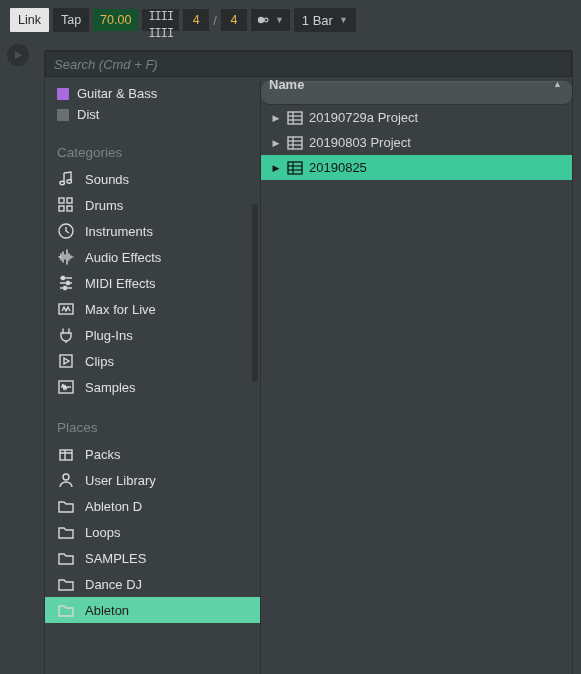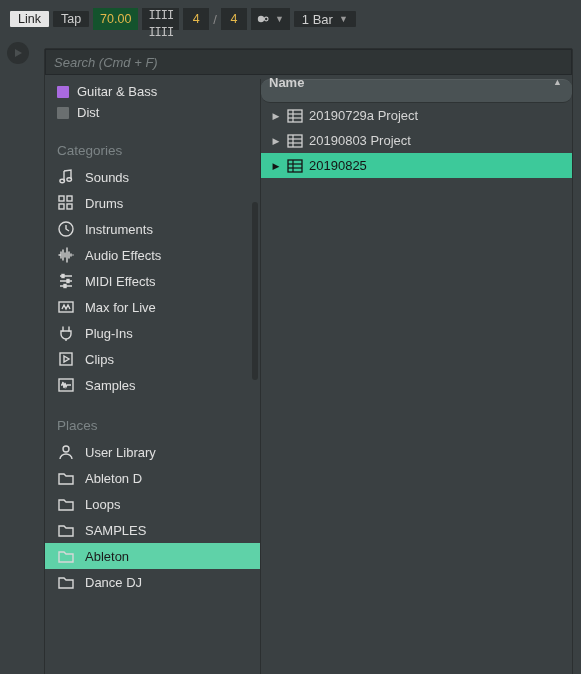--- a/index.html
+++ b/index.html
@@ -1,20 +1,20 @@
 <!DOCTYPE html>
 <html><head>
 <meta charset="utf-8">
 <style>
   * { box-sizing: border-box; margin: 0; padding: 0; font-family: -apple-system, BlinkMacSystemFont, "Segoe UI", Arial, sans-serif; font-size: 13px; user-select: none; }
   body { background: #3a4042; width: 581px; height: 674px; overflow: hidden; color: #c8c8c8; }
   
   
   .toolbar { display: flex; gap: 4px; padding: 8px 10px 6px 10px; align-items: center; }
-  .tb-btn { background: #282c2d; border: none; color: #d0d0d0; padding: 3px 8px; height: 16px; border-radius: 1px; font-size: 12.5px; display: flex; align-items: center; }
+  .tb-btn { background: #282c2d; border: none; color: #d0d0d0; padding: 3px 8px; height: 24px; border-radius: 1px; font-size: 12.5px; display: flex; align-items: center; }
   .tb-btn.link { background: #e5e5e5; color: #222; font-weight: 500; }
   .tb-field { background: #14532d; color: #e5b84a; padding: 3px 7px; height: 22px; display:flex; align-items:center; font-size:12.5px; }
   .tb-icons { display:flex; gap:3px; align-items:center; padding: 0 6px; color: #c0c0c0; height:22px; background:#282c2d;flex-direction:column; }
   .pipe { font-family: monospace; letter-spacing:-1px; font-size:12px; color:#c0c0c0; }
   .sig-field { display:flex; gap:4px; align-items:center; }
   .sig-box { background:#282c2d; color:#e5b84a; width:26px; height:22px; display:flex; align-items:center; justify-content:center; font-size:12.5px; }
   .sig-slash { color:#888; }
   .metro { background:#282c2d; height:22px; padding:0 6px; display:flex; align-items:center; gap:4px; color:#c0c0c0; }
   .chev { font-size:9px; color:#999; margin-left:2px; }
   
@@ -207,20 +207,29 @@
                   </svg>
                 </span>
                 <span>Samples</span>
               </div>
             </div>
           <div class="section-label">Places</div>
           <div id="places">
               <div class="cat-row">
                 <span class="ico">
                   <svg viewBox="0 0 18 18">
+                    <rect x="3" y="5" width="12" height="10" stroke="#d8d8d8" fill="none" stroke-width="1.4"></rect>
+                    <path d="M3 8h12M8 5v10" stroke="#d8d8d8" fill="none" stroke-width="1.4"></path>
+                  </svg>
+                </span>
+                <span>Packs</span>
+              </div>
+              <div class="cat-row">
+                <span class="ico">
+                  <svg viewBox="0 0 18 18">
                     <circle cx="9" cy="6" r="3" stroke="#d8d8d8" fill="none" stroke-width="1.4"></circle>
                     <path d="M3 16c0-3 3-5 6-5s6 2 6 5" stroke="#d8d8d8" fill="none" stroke-width="1.4"></path>
                   </svg>
                 </span>
                 <span>User Library</span>
               </div>
               <div class="cat-row">
                 <span class="ico">
                   <svg viewBox="0 0 18 18">
                     <path d="M2 5h5l2 2h7v8H2z" stroke="#d8d8d8" fill="none" stroke-width="1.4"></path>
@@ -237,35 +246,35 @@
                 <span>Loops</span>
               </div>
               <div class="cat-row">
                 <span class="ico">
                   <svg viewBox="0 0 18 18">
                     <path d="M2 5h5l2 2h7v8H2z" stroke="#d8d8d8" fill="none" stroke-width="1.4"></path>
                   </svg>
                 </span>
                 <span>SAMPLES</span>
               </div>
+              <div class="cat-row">
+                <span class="ico">
+                  <svg viewBox="0 0 18 18">
+                    <path d="M2 5h5l2 2h7v8H2z" stroke="#d8d8d8" fill="none" stroke-width="1.4"></path>
+                  </svg>
+                </span>
+                <span>Dance DJ</span>
+              </div>
               <div class="cat-row selected">
                 <span class="ico">
                   <svg viewBox="0 0 18 18">
                     <path d="M2 5h5l2 2h7v8H2z" stroke="#d8d8d8" fill="none" stroke-width="1.4"></path>
                   </svg>
                 </span>
                 <span>Ableton</span>
-              </div>
-              <div class="cat-row">
-                <span class="ico">
-                  <svg viewBox="0 0 18 18">
-                    <path d="M2 5h5l2 2h7v8H2z" stroke="#d8d8d8" fill="none" stroke-width="1.4"></path>
-                  </svg>
-                </span>
-                <span>Dance DJ</span>
               </div>
             </div>
         </div>
         <div class="sb-scrollbar"></div>
         <div class="live-btn">
           <svg viewBox="0 0 20 20">
               <circle cx="10" cy="10" r="8"></circle>
               <path d="M10 14 L10 7 M7 10 L10 7 L13 10"></path>
             </svg>
         </div>

